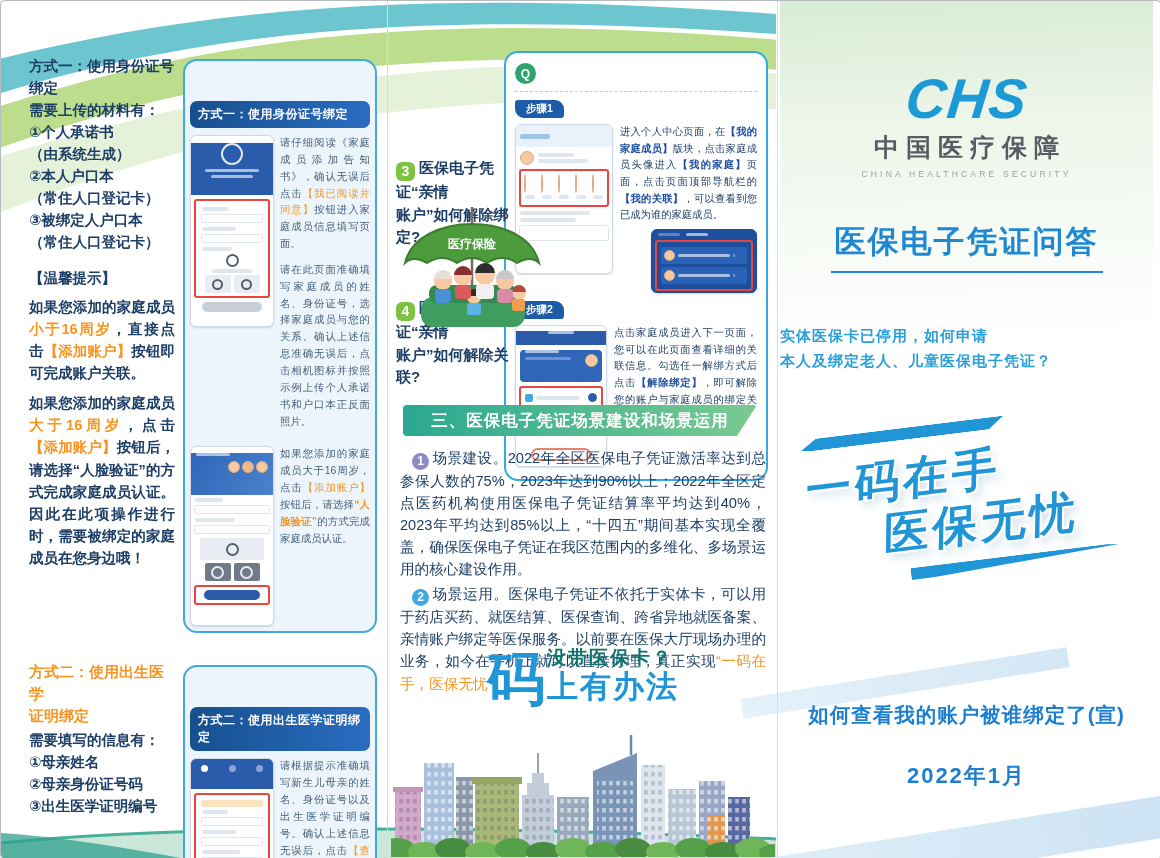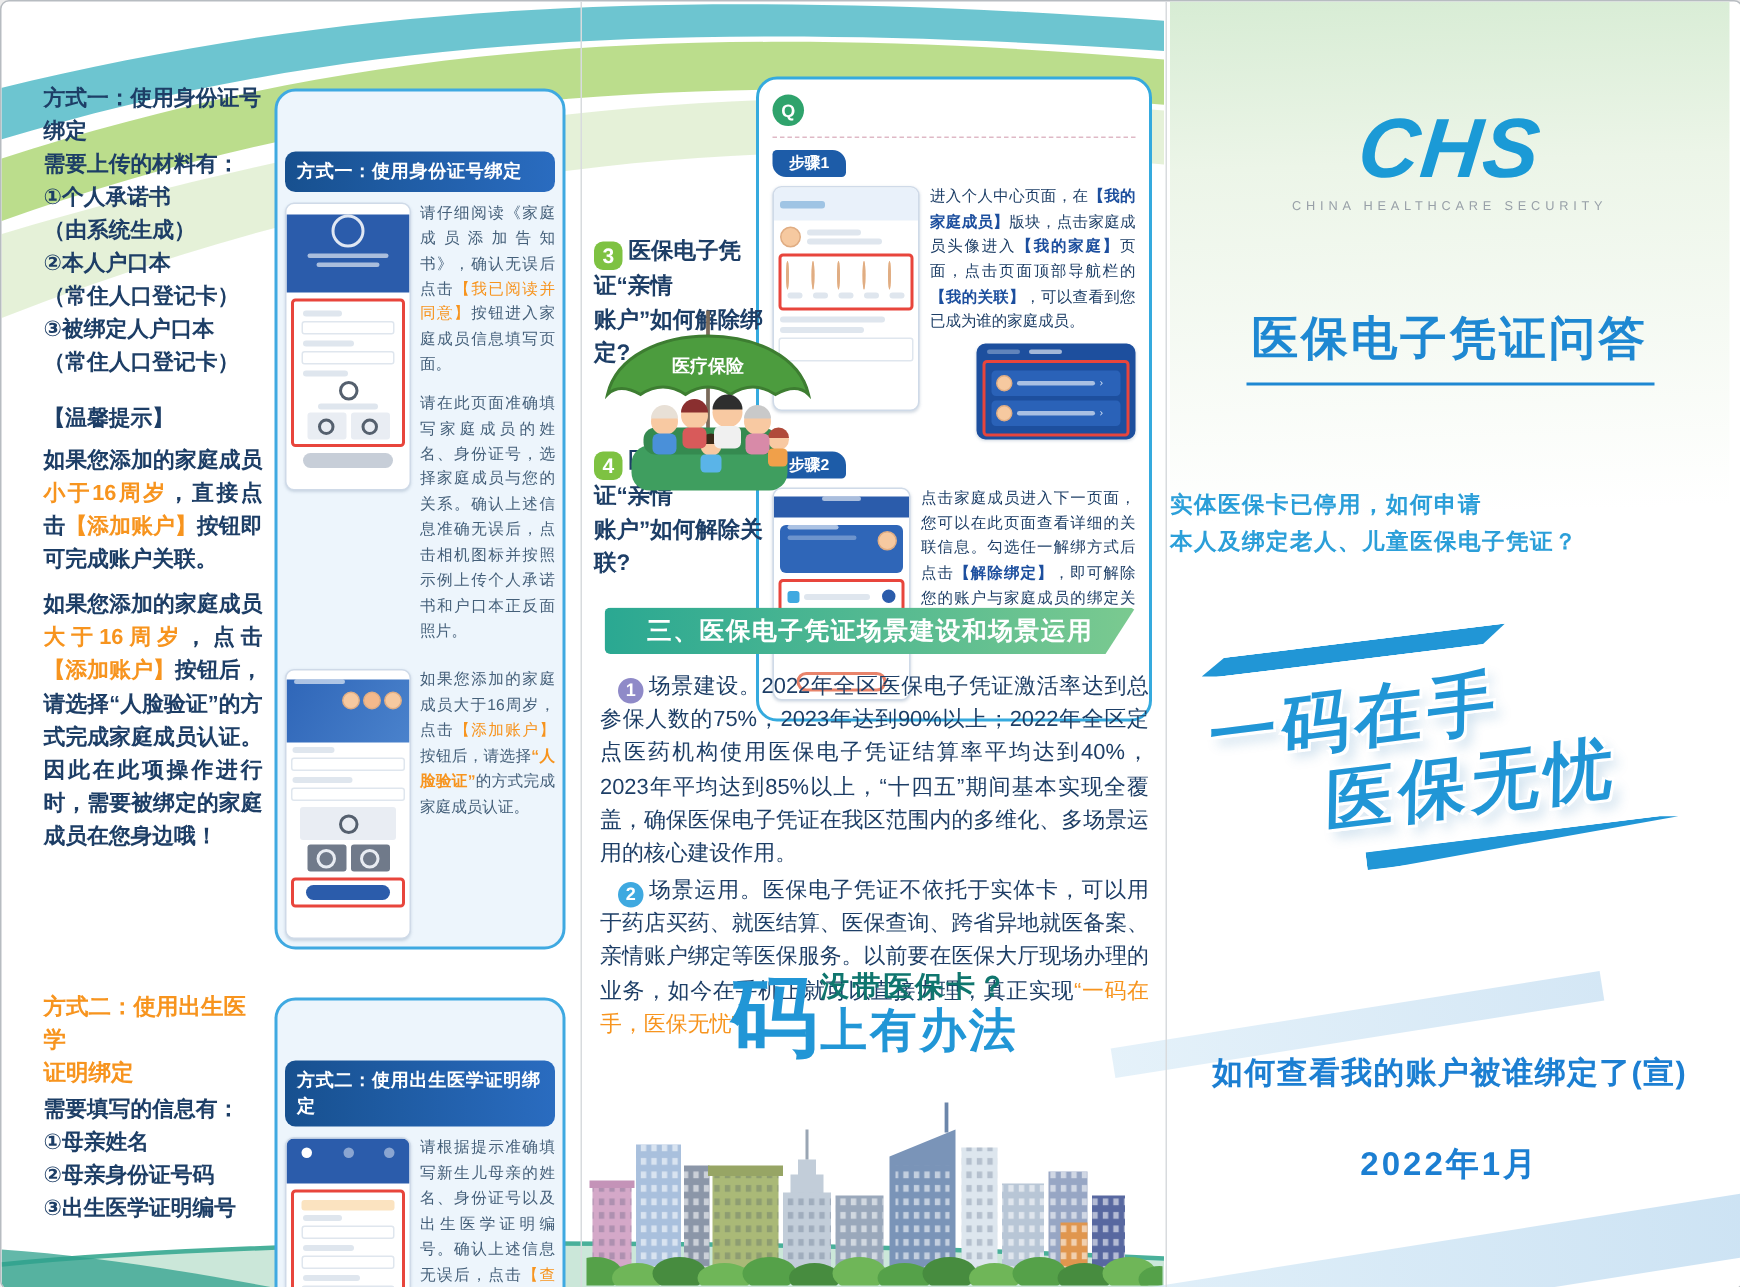--- a/index.html
+++ b/index.html
@@ -73,21 +73,21 @@
   .bs-col{display:flex;flex-direction:column;align-items:flex-start;}
   .bs-top{font-size:19px;font-weight:800;color:#0f766e;letter-spacing:2px;}
   .bs-rest{font-size:31px;font-weight:900;color:#2196d6;letter-spacing:2px;line-height:1.05;}
   .skyline{position:absolute;bottom:2px;left:0;z-index:2;}
   .umb{position:absolute;top:184px;left:6px;z-index:2;}
   
   .logo-blk{position:absolute;top:70px;left:0;right:0;text-align:center;z-index:2;}
   .chs{font-size:56px;font-weight:900;font-style:italic;color:#1b9ad6;letter-spacing:1px;transform:skewX(-6deg);display:inline-block;line-height:1;}
   .logo-cn{font-size:25px;color:#565c63;letter-spacing:7px;font-weight:600;margin-top:4px;padding-left:7px;}
   .logo-en{font-size:8.5px;color:#98a0a8;letter-spacing:3.2px;margin-top:5px;}
-  .rp-title{position:absolute;top:204px;left:0;right:0;text-align:center;z-index:2;}
+  .rp-title{position:absolute;top:220px;left:0;right:0;text-align:center;z-index:2;}
   .rp-title span{display:inline-block;font-family:"Liberation Serif","DejaVu Serif",serif;font-size:31px;font-weight:700;color:#1e88d2;letter-spacing:2px;border-bottom:2px solid #1e88d2;padding:0 4px 8px;}
   .sub{position:absolute;left:0;right:0;text-align:left;font-size:15px;font-weight:700;color:#2b9fd9;letter-spacing:1px;z-index:2;}
   .sub1{top:326px;}
   .sub2{top:351px;}
   .rp-slogan{position:absolute;top:420px;left:26px;width:316px;transform:rotate(-7deg);z-index:2;}
   .sw{background:#2196d6;height:12px;clip-path:polygon(0 88%,8% 0,100% 0,92% 100%,6% 100%);}
   .sw1{width:205px;margin-left:2px;}
   .sw2{width:210px;margin:10px 0 0 96px;clip-path:polygon(0 0,94% 0,100% 12%,8% 100%,0 100%);}
   .sl{font-size:45px;font-weight:900;color:#2196d6;letter-spacing:4px;transform:skewX(-8deg);line-height:1.18;text-shadow:2px 2px 0 #fff,-2px 2px 0 #fff,2px -2px 0 #fff,-2px -2px 0 #fff,5px 6px 8px rgba(40,120,180,.25);}
   .sl1{margin:12px 0 0 2px;}
@@ -444,20 +444,21 @@
       </g>
     </svg>
   </div>
 
   <div class="panel p-right">
     <div class="rps rps1"></div>
     <div class="rps rps2"></div>
 
     <div class="logo-blk">
       <div class="chs">CHS</div>
+      <div class="logo-cn">中国医疗保障</div>
       <div class="logo-en">CHINA HEALTHCARE SECURITY</div>
     </div>
 
     <div class="rp-title"><span>医保电子凭证问答</span></div>
 
     <div class="sub sub1">实体医保卡已停用，如何申请</div>
     <div class="sub sub2">本人及绑定老人、儿童医保电子凭证？</div>
 
     <div class="rp-slogan">
       <div class="sw sw1"></div>

